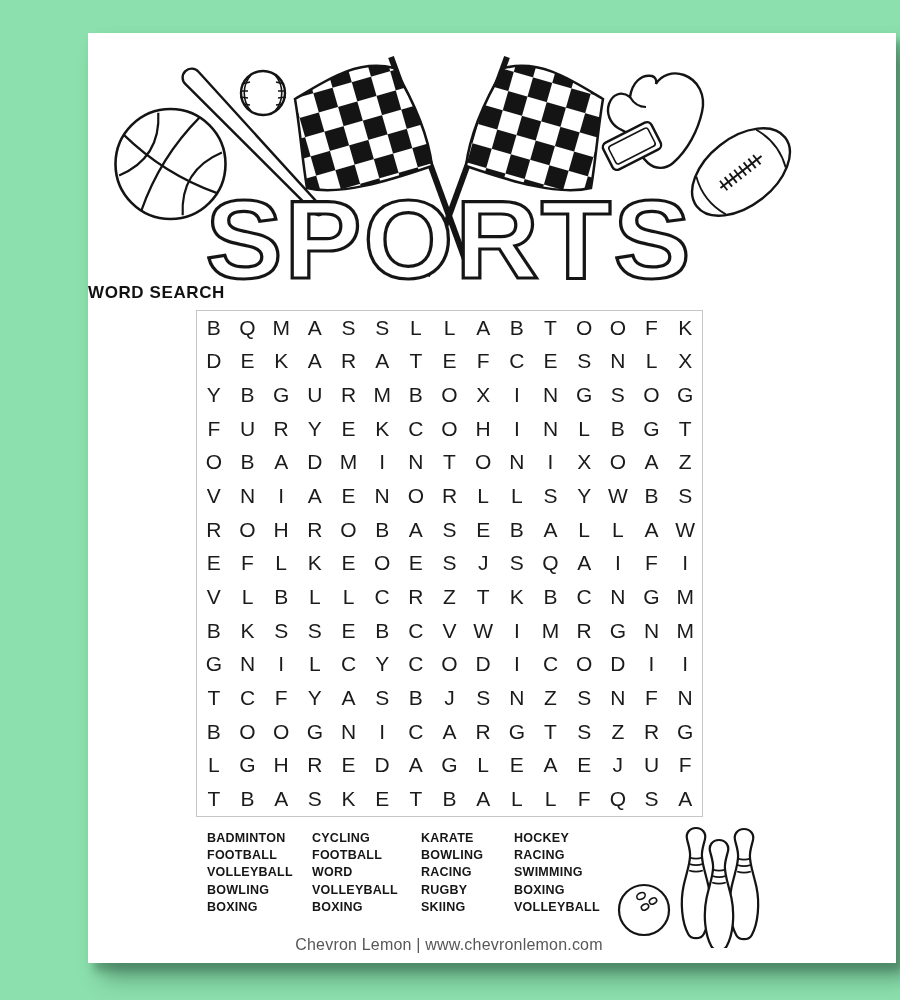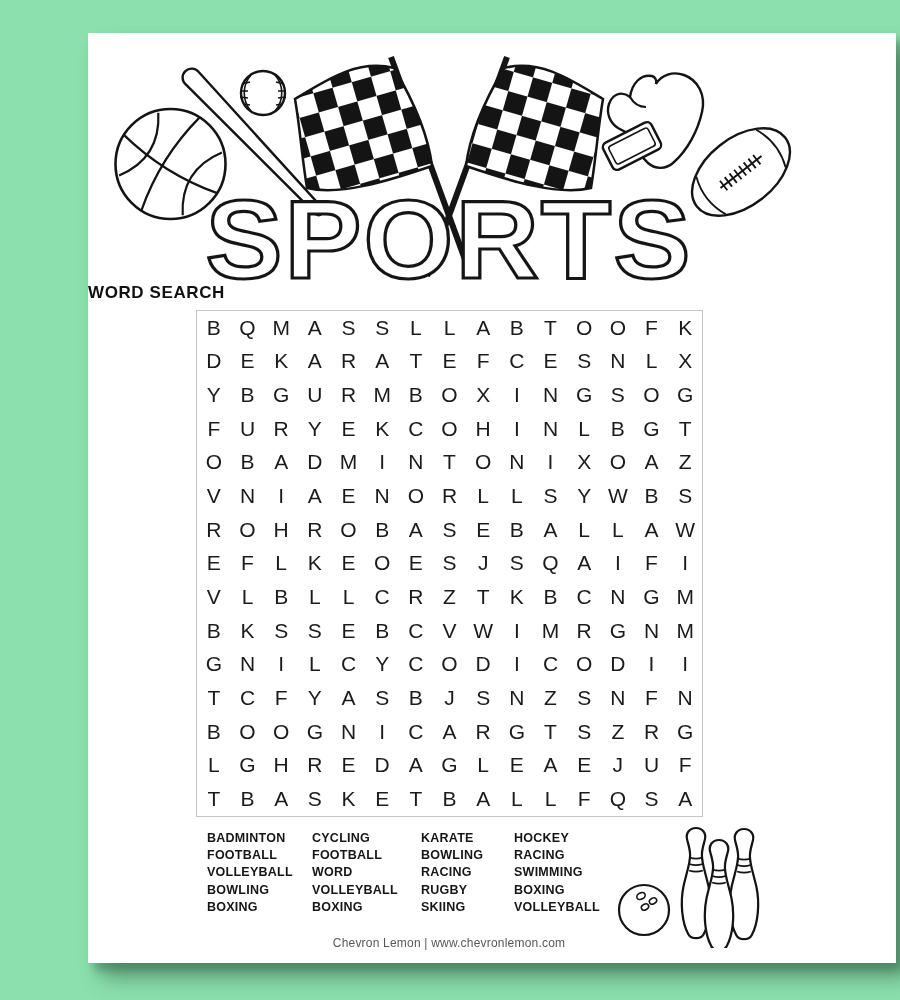--- a/index.html
+++ b/index.html
@@ -31,21 +31,21 @@
   }
   .word-col{
     position:absolute;top:793px;margin:4px;padding:0;list-style:none;
     font-size:12.5px;font-weight:bold;letter-spacing:.25px;color:#161616;
   }
   .word-col li{line-height:17.2px;}
   .col1{left:115px}.col2{left:220px}.col3{left:329px}.col4{left:422px}
   .bowling-art{position:absolute;left:527px;top:787px;width:172px;height:128px;}
   .footer{
     position:absolute;left:0;top:903px;width:722px;text-align:center;
-    font-size:12px;color:#575757;letter-spacing:.2px;
+    font-size:16px;color:#575757;letter-spacing:.2px;
   }
   svg .ink{stroke:#141414;fill:#fff;}
   svg .lineonly{stroke:#141414;fill:none;}
 </style>
 </head>
 <body style="background: rgb(140, 224, 173);">
 
 <div class="page">
 
   <svg class="header-art" viewBox="0 0 722 272">

